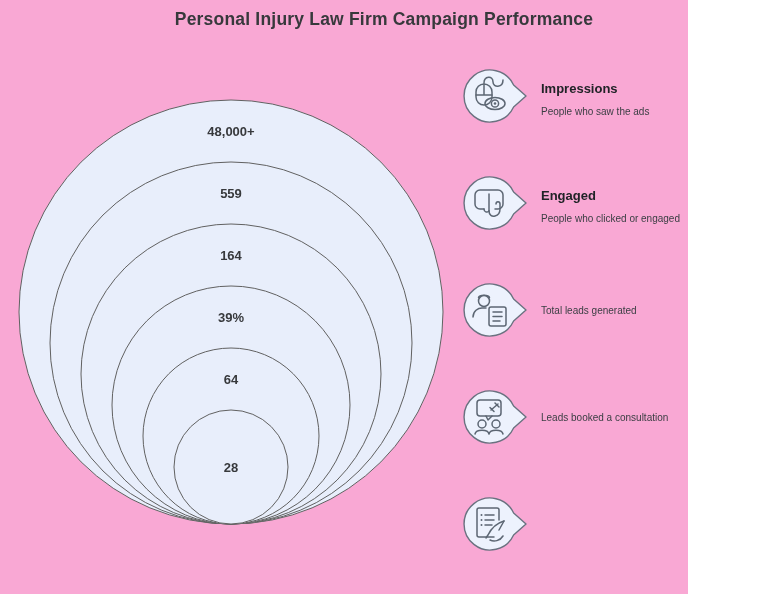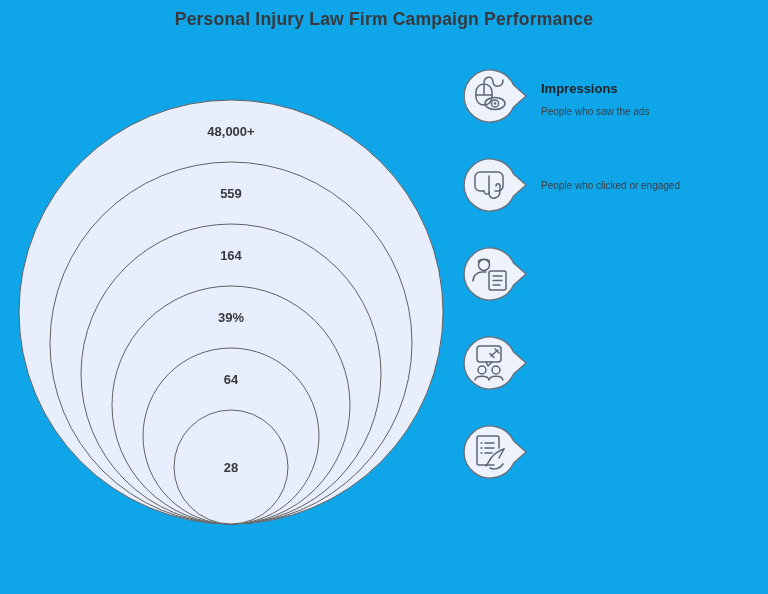--- a/index.html
+++ b/index.html
@@ -1,22 +1,22 @@
 <!DOCTYPE html>
 <html><head>
 <meta charset="utf-8">
 <style>
   html,body{margin:0;padding:0;background:#fff;}
-  .stage{position:relative;width:768px;height:594px;background:#0ea5e9;overflow:hidden;
+  .stage{position:relative;width:688px;height:594px;background:#f9a8d4;overflow:hidden;
          font-family:"Liberation Sans",sans-serif;}
   .title{position:absolute;top:9px;left:0;width:768px;text-align:center;
          font-size:17.5px;font-weight:bold;color:#37393c;letter-spacing:.2px;}
   #funnel-svg{position:absolute;left:0;top:0;}
   .legend{position:absolute;left:462px;top:68px;width:300px;display:flex;
-          flex-direction:column;gap:33px;}
+          flex-direction:column;gap:51px;}
   .legend-item{display:flex;flex-direction:row;gap:11px;height:56px;}
   .legend-icon{flex:0 0 68px;}
   .legend-text{padding-top:13px;}
   .legend-label{font-size:13px;font-weight:bold;color:#212327;line-height:15px;}
   .legend-desc{font-size:10px;color:#3a3e43;margin-top:8px;line-height:15px;}
   .bubble{fill:#edf2fd;stroke:#6a7280;stroke-width:1.4;stroke-linejoin:round;}
   .glyph{fill:none;stroke:#5c6673;stroke-width:1.5;stroke-linecap:round;stroke-linejoin:round;}
   .glyph-fill{fill:#5c6673;stroke:none;}
 </style>
 </head>
@@ -61,48 +61,51 @@
 
     <div class="legend-item">
       <svg class="legend-icon" width="68" height="56" viewBox="0 0 68 56">
         <path class="bubble" d="M51.6,17 L64,28 L51.6,39 A26,26 0 1 1 51.6,17 Z"></path>
         <path class="glyph" d="M22,34 h-4 a5,5 0 0 1 -5,-5 v-9 a5,5 0 0 1 5,-5 h18 a5,5 0 0 1 5,5 v9 a5,5 0 0 1 -5,5 h-3"></path>
         <path class="glyph" d="M27,19 v17"></path>
         <path class="glyph" d="M27,36 c0,4 3,6 6,5 c4,-1 5,-4 5,-7 l0,-5 c0,-3 -4,-3 -4,0"></path>
         <path class="glyph" d="M27,36 c-2,2 -5,1 -5,-2"></path>
       </svg>
       <div class="legend-text">
+        <div class="legend-label">Engaged</div>
         <div class="legend-desc">People who clicked or engaged</div>
       </div>
     </div>
 
     <div class="legend-item">
       <svg class="legend-icon" width="68" height="56" viewBox="0 0 68 56">
         <path class="bubble" d="M51.6,17 L64,28 L51.6,39 A26,26 0 1 1 51.6,17 Z"></path>
         <circle class="glyph" cx="22" cy="19" r="5.5"></circle>
         <path class="glyph" d="M16.5,15.5 c1,-3 10,-3 11,0"></path>
         <path class="glyph" d="M11,35 c0,-6 5,-9 9,-9 l4,0"></path>
         <rect class="glyph" x="27" y="25" width="17" height="19" rx="2"></rect>
         <path class="glyph" d="M31,30 h9 M31,34.5 h9 M31,39 h7"></path>
       </svg>
       <div class="legend-text">
+        <div class="legend-desc">Total leads generated</div>
       </div>
     </div>
 
     <div class="legend-item">
       <svg class="legend-icon" width="68" height="56" viewBox="0 0 68 56">
         <path class="bubble" d="M51.6,17 L64,28 L51.6,39 A26,26 0 1 1 51.6,17 Z"></path>
         <rect class="glyph" x="15" y="11" width="24" height="16" rx="3"></rect>
         <path class="glyph" d="M24,27 l2,4 l4,-4"></path>
         <path class="glyph" d="M29,21 l7,-6 M33,14 l4,4 M28,18.5 l4,4"></path>
         <circle class="glyph" cx="20" cy="35" r="4"></circle>
         <circle class="glyph" cx="34" cy="35" r="4"></circle>
         <path class="glyph" d="M13,45 c1,-5 13,-5 14,0 M27,45 c1,-5 13,-5 14,0"></path>
       </svg>
       <div class="legend-text">
+        <div class="legend-desc">Leads booked a consultation</div>
       </div>
     </div>
 
 
     <div class="legend-item">
       <svg class="legend-icon" width="68" height="56" viewBox="0 0 68 56">
         <path class="bubble" d="M51.6,17 L64,28 L51.6,39 A26,26 0 1 1 51.6,17 Z"></path>
         <path class="glyph" d="M32,41 h-15 a2,2 0 0 1 -2,-2 v-25 a2,2 0 0 1 2,-2 h18 a2,2 0 0 1 2,2 v10"></path>
         <circle class="glyph-fill" cx="19.5" cy="19" r="1"></circle>
         <circle class="glyph-fill" cx="19.5" cy="24" r="1"></circle>

